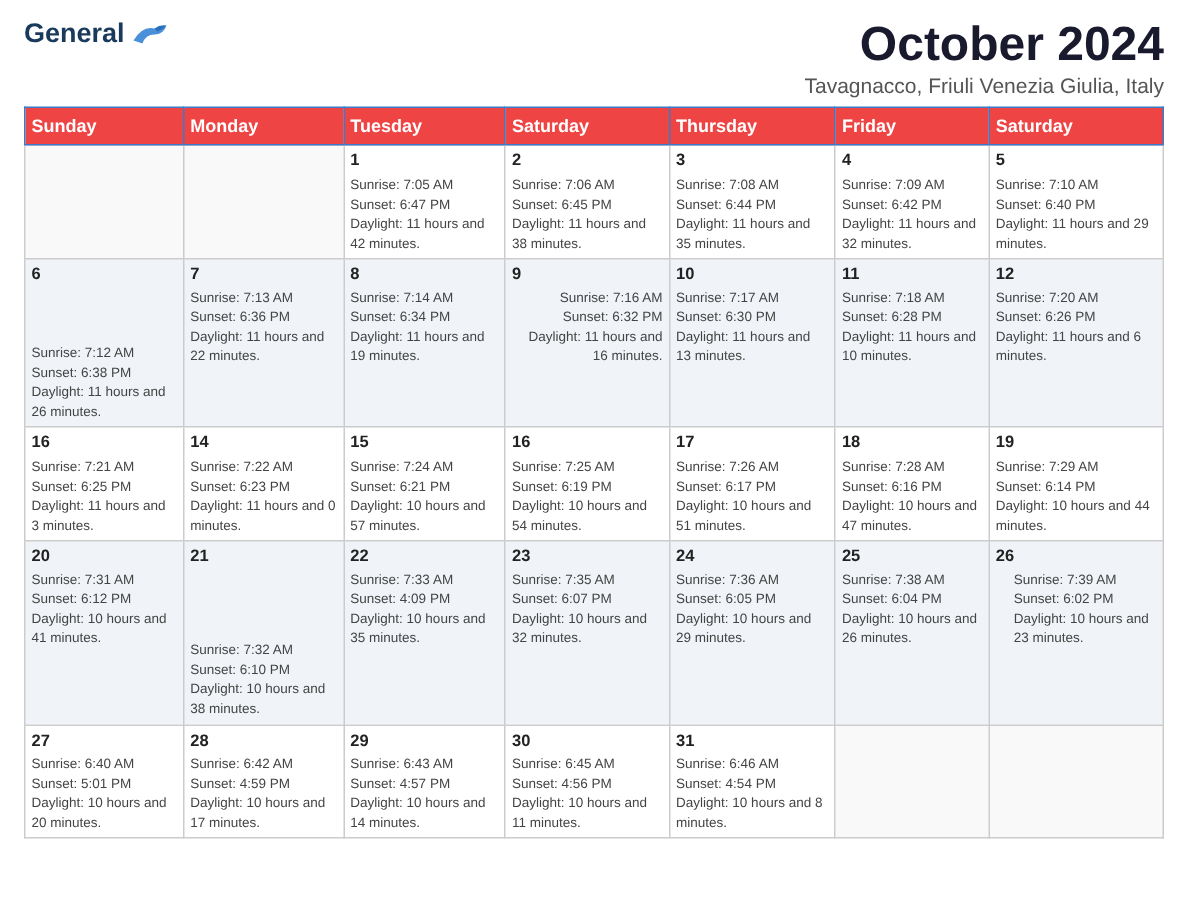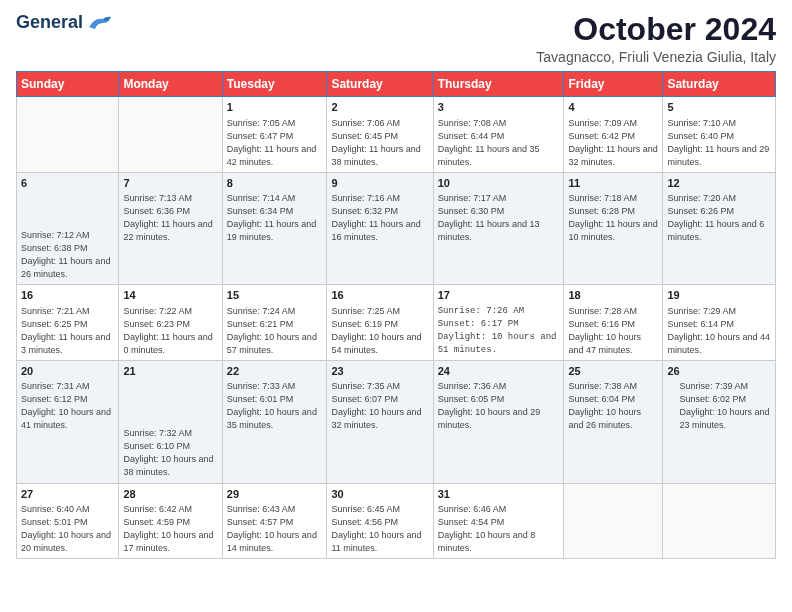--- a/index.html
+++ b/index.html
@@ -179,21 +179,21 @@
 Daylight: 11 hours and 22 minutes.</div>
           </td>
           <td>
             <span class="day-num">8</span>
             <div class="day-info" style="white-space: pre-line;">Sunrise: 7:14 AM
 Sunset: 6:34 PM
 Daylight: 11 hours and 19 minutes.</div>
           </td>
           <td>
             <span class="day-num">9</span>
-            <div class="day-info" style="white-space: pre-line;">Sunrise: 7:16 AM
+            <div class="day-info" style="white-space: pre-line; text-align: right;">Sunrise: 7:16 AM
 Sunset: 6:32 PM
 Daylight: 11 hours and 16 minutes.</div>
           </td>
           <td>
             <span class="day-num">10</span>
             <div class="day-info" style="white-space: pre-line;">Sunrise: 7:17 AM
 Sunset: 6:30 PM
 Daylight: 11 hours and 13 minutes.</div>
           </td>
           <td>
@@ -229,21 +229,21 @@
 Daylight: 10 hours and 57 minutes.</div>
           </td>
           <td>
             <span class="day-num">16</span>
             <div class="day-info" style="white-space: pre-line;">Sunrise: 7:25 AM
 Sunset: 6:19 PM
 Daylight: 10 hours and 54 minutes.</div>
           </td>
           <td>
             <span class="day-num">17</span>
-            <div class="day-info" style="white-space: pre-line; font-family: Liberation Mono, monospace;">Sunrise: 7:26 AM
+            <div class="day-info" style="white-space: pre-line;">Sunrise: 7:26 AM
 Sunset: 6:17 PM
 Daylight: 10 hours and 51 minutes.</div>
           </td>
           <td>
             <span class="day-num">18</span>
             <div class="day-info" style="white-space: pre-line;">Sunrise: 7:28 AM
 Sunset: 6:16 PM
 Daylight: 10 hours and 47 minutes.</div>
           </td>
           <td>
@@ -262,21 +262,21 @@
           </td>
           <td>
             <span class="day-num">21</span>
             <div class="day-info" style="white-space: pre-line; margin-top: 48px;">Sunrise: 7:32 AM
 Sunset: 6:10 PM
 Daylight: 10 hours and 38 minutes.</div>
           </td>
           <td>
             <span class="day-num">22</span>
             <div class="day-info" style="white-space: pre-line;">Sunrise: 7:33 AM
-Sunset: 6:01 PM
+Sunset: 4:09 PM
 Daylight: 10 hours and 35 minutes.</div>
           </td>
           <td>
             <span class="day-num">23</span>
             <div class="day-info" style="white-space: pre-line;">Sunrise: 7:35 AM
 Sunset: 6:07 PM
 Daylight: 10 hours and 32 minutes.</div>
           </td>
           <td>
             <span class="day-num">24</span>

